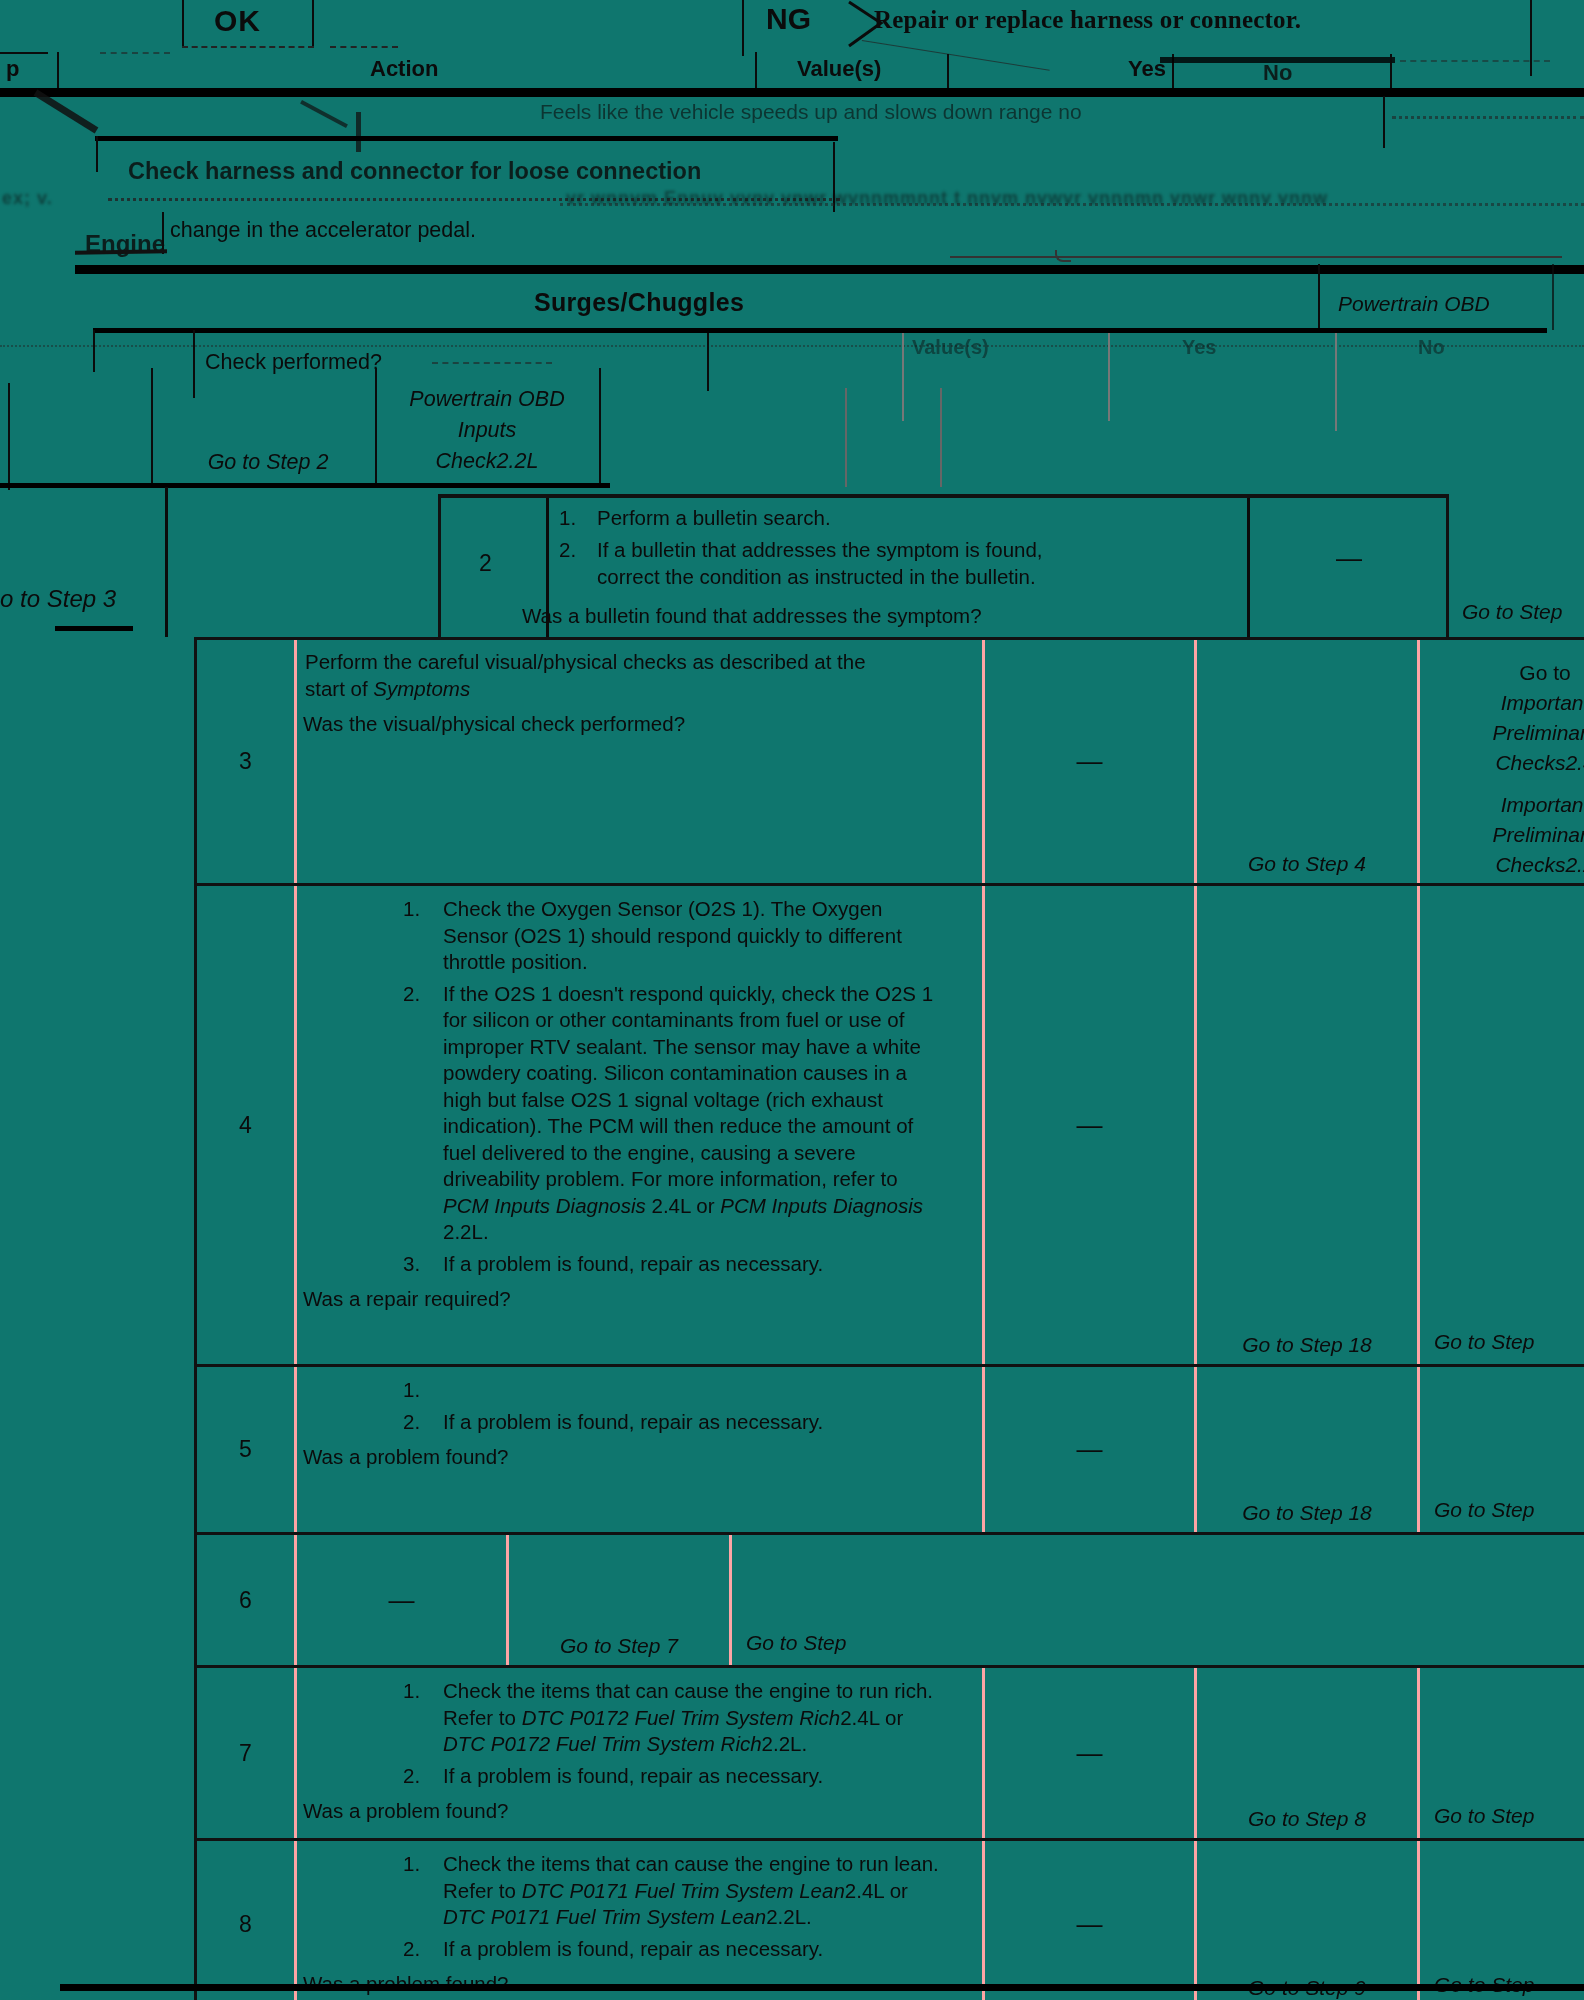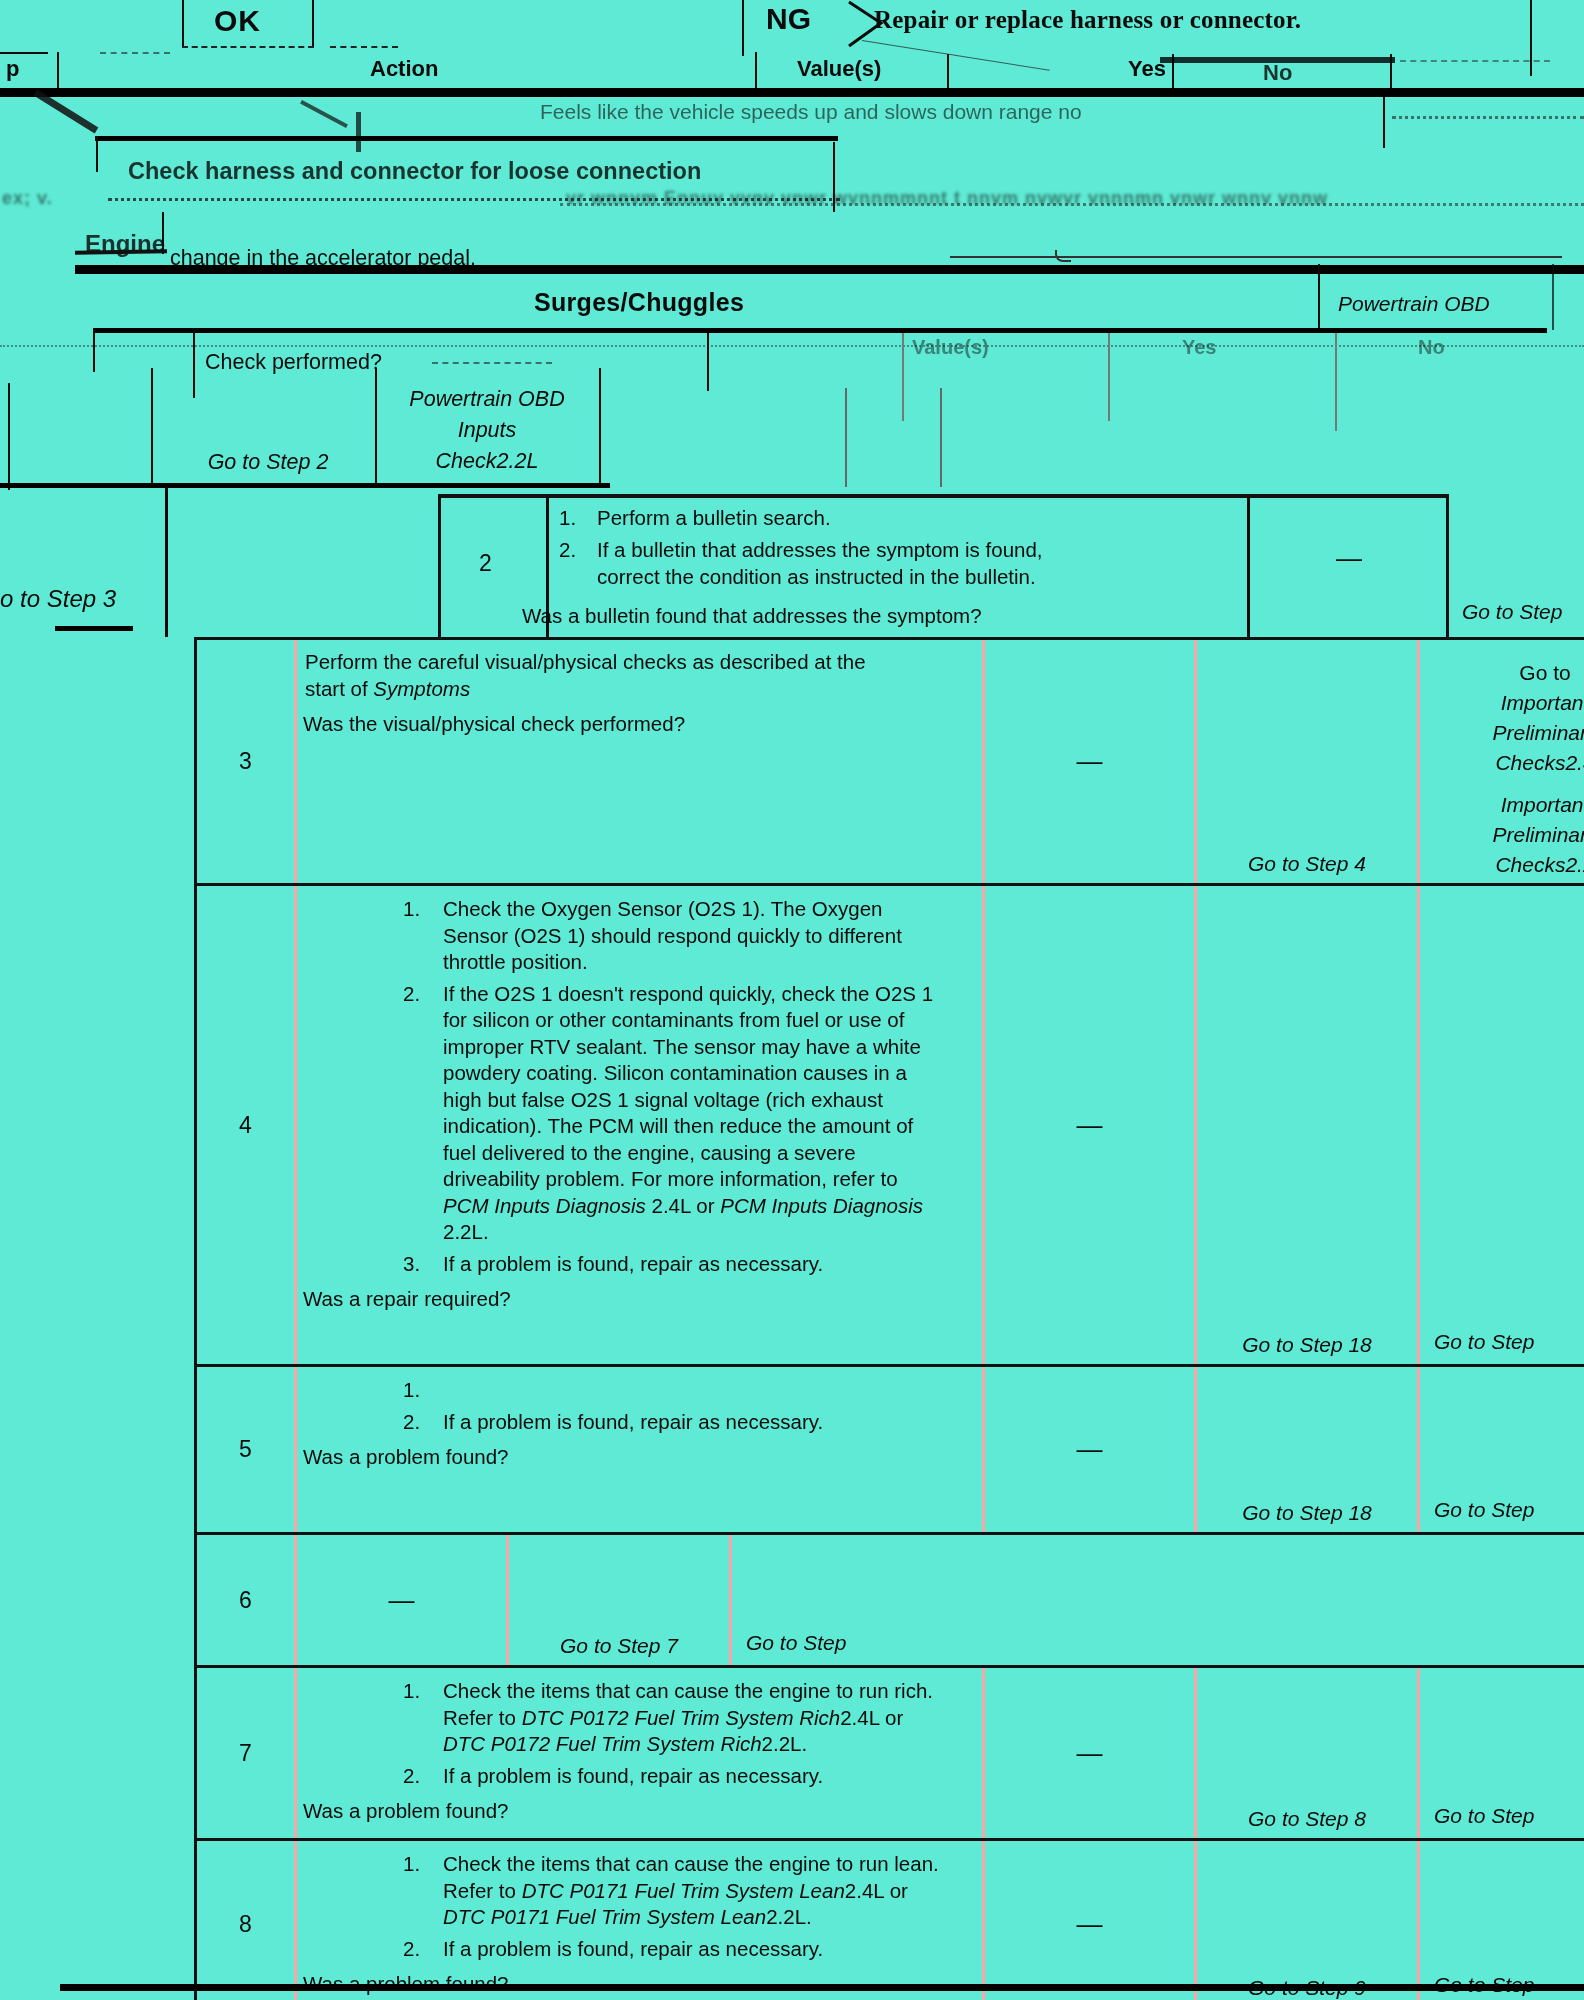--- a/index.html
+++ b/index.html
@@ -1,16 +1,16 @@
 <!DOCTYPE html>
 <html><head>
 <meta charset="utf-8">
 <style>
   html,body{margin:0;padding:0;background:#e8e8e4;}
-  .page{position:relative;width:1584px;height:2000px;background:#5eead4;overflow:hidden;
+  .page{position:relative;width:1584px;height:2000px;background:#0f766e;overflow:hidden;
         font-family:"Liberation Sans",sans-serif;color:#0b0b0b;}
   .abs{position:absolute;}
   .b{font-weight:bold;}
   .i{font-style:italic;}
   .vline{position:absolute;width:2px;background:#0b0b0b;}
   .hline{position:absolute;height:2px;background:#0b0b0b;}
   .dotted{background:none;border-top:3px dotted #222;height:0;}
   .dashed{background:none;border-top:2px dashed #222;height:0;}
   .eroded{opacity:.82;filter:blur(.4px);}
   .ghost{opacity:.45;filter:blur(.7px);}
@@ -100,21 +100,21 @@
   <div class="abs" style="left:95px;top:136px;width:743px;height:5px;background:#000;"></div>
   <div class="vline" style="left:96px;top:136px;height:36px;"></div>
   <div class="vline" style="left:833px;top:142px;height:70px;"></div>
   <div class="abs b eroded" style="left:128px;top:158px;font-size:23.5px;filter:blur(.6px);white-space:nowrap;">Check harness and connector for loose connection</div>
   <div class="abs dotted" style="left:108px;top:198px;width:732px;opacity:.8;"></div>
   <div class="abs dotted" style="left:560px;top:203px;width:1024px;opacity:.55;"></div>
   <div class="abs garble" style="left:566px;top:188px;font-size:18px;">vr wnnvm Ennuv vvnv vnwr wvnnmmnnt t nnvm nvwvr vnnnmn vnwr wnnv vnnw</div>
   <div class="abs garble" style="left:2px;top:188px;font-size:18px;">ex; v.</div>
 
   <div class="vline" style="left:162px;top:212px;height:42px;"></div>
-  <div class="abs" style="left:170px;top:218px;font-size:21.5px;white-space:nowrap;margin-top:28px;">change in the accelerator pedal.</div>
+  <div class="abs" style="left:170px;top:218px;font-size:21.5px;white-space:nowrap;">change in the accelerator pedal.</div>
   <div class="abs b eroded" style="left:85px;top:230px;font-size:24px;filter:blur(.7px);">Engine</div>
   <div class="abs" style="left:75px;top:250px;width:92px;height:4px;background:#111;transform:rotate(-1deg);"></div>
   <div class="abs" style="left:950px;top:256px;width:612px;height:2px;background:#333;"></div>
   <div class="abs" style="left:1055px;top:250px;width:14px;height:10px;border-left:2px solid #333;border-bottom:2px solid #333;border-radius:0 0 0 8px;"></div>
   <div class="abs" style="left:75px;top:265px;width:1509px;height:9px;background:#000;"></div>
 
   <div class="abs b" style="left:534px;top:288px;font-size:25px;letter-spacing:.3px;">Surges/Chuggles</div>
 
   <div class="vline" style="left:1318px;top:264px;height:66px;"></div>
   <div class="vline" style="left:1552px;top:264px;height:66px;opacity:.7;"></div>

